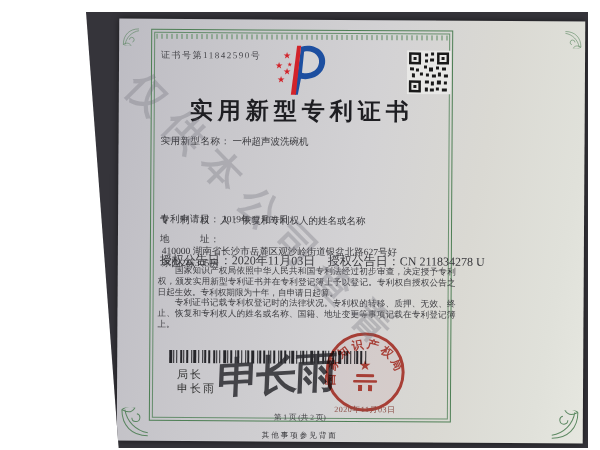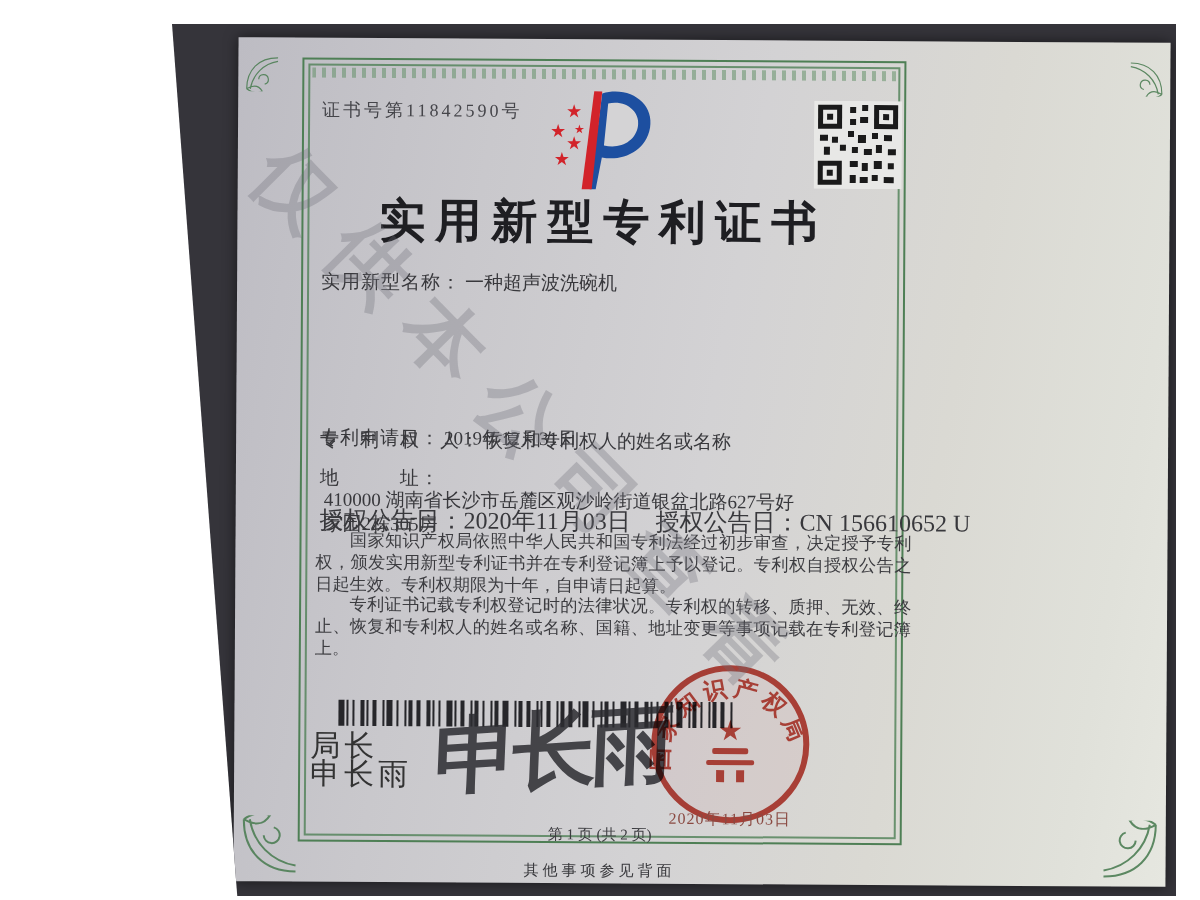--- a/index.html
+++ b/index.html
@@ -53,21 +53,21 @@
   .grant{position:absolute;left:42px;top:233px;font-size:12px;white-space:nowrap;color:#38383c;}
   .grant .g2{position:absolute;left:168px;top:0;}
 
   .paras{position:absolute;left:40px;top:246px;width:298px;font-size:8.6px;
     line-height:10.8px;color:#3c3c40;text-align:justify;}
   .paras p{text-indent:2em;margin:0;}
 
   .barcode{position:absolute;left:52px;top:331px;width:288px;height:13px;display:flex;align-items:stretch;}
   .barcode i{display:block;background:#26262a;height:100%;}
 
-  .director{position:absolute;left:38px;top:348px;font-size:15px;letter-spacing:2px;color:#333;line-height:14px;}
+  .director{position:absolute;left:60px;top:348px;font-size:11px;letter-spacing:2px;color:#333;line-height:14px;}
   .signature{position:absolute;left:100px;top:328px;font-size:42px;font-weight:bold;color:#2c2c31;
     transform:rotate(-4deg) skewX(-6deg);letter-spacing:-3px;opacity:.85;white-space:nowrap;}
 
   .seal{position:absolute;left:206px;top:310px;width:84px;height:84px;opacity:.92;mix-blend-mode:multiply;}
   .seal-date{position:absolute;left:200px;top:384px;width:96px;text-align:center;
     font-size:8px;color:#8a4a42;letter-spacing:.5px;}
 
   .page-info{position:absolute;left:32px;top:393px;width:302px;text-align:center;font-size:7.5px;color:#3c3c40;}
   .back-note{position:absolute;left:32px;top:411px;width:302px;text-align:center;font-size:7.5px;
     letter-spacing:2px;color:#37373b;}
@@ -163,21 +163,21 @@
       </div>
       <div class="field" style="top:195px">
         <span class="lbl">专　利　权　人：</span><span class="val">恢复和专利权人的姓名或名称</span>
       </div>
       <div class="field wrap" style="top:214px">
         <span class="lbl">地　　　址：</span><span class="val">410000 湖南省长沙市岳麓区观沙岭街道银盆北路627号好家园2栋305房</span>
       </div>
 
       <div class="grant">
         <span>授权公告日：</span><span>2020年11月03日</span>
-        <span class="g2"><span>授权公告日：</span><span>CN 156610652 U</span></span>
+        <span class="g2"><span>授权公告日：</span><span>CN 211834278 U</span></span>
       </div>
 
       <div class="paras">
         <p>国家知识产权局依照中华人民共和国专利法经过初步审查，决定授予专利权，颁发实用新型专利证书并在专利登记簿上予以登记。专利权自授权公告之日起生效。专利权期限为十年，自申请日起算。</p>
         <p>专利证书记载专利权登记时的法律状况。专利权的转移、质押、无效、终止、恢复和专利权人的姓名或名称、国籍、地址变更等事项记载在专利登记簿上。</p>
       </div>
 
       <div class="barcode">
           <i style="width: 3px; margin-right: 1px;"></i>
           <i style="width: 1px; margin-right: 2px;"></i>

